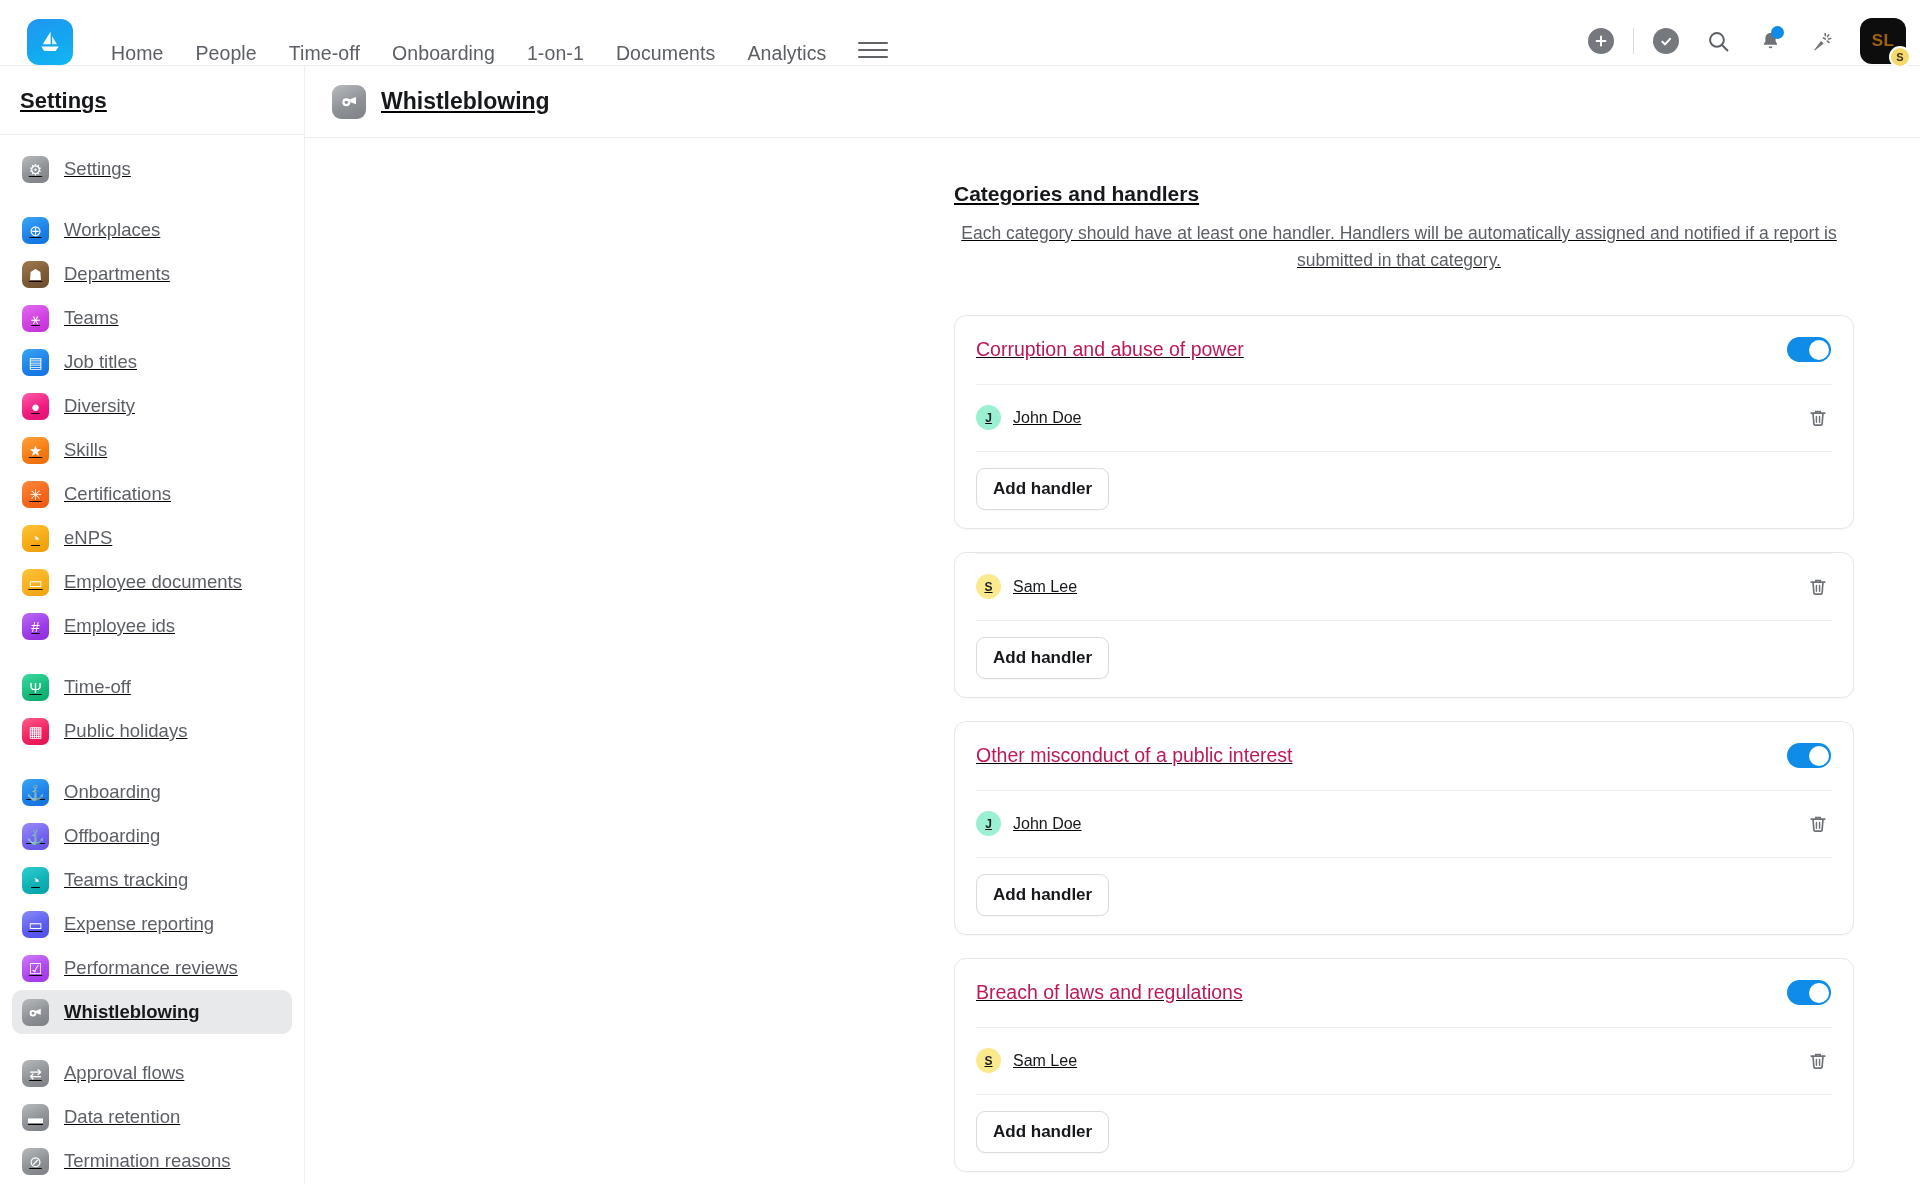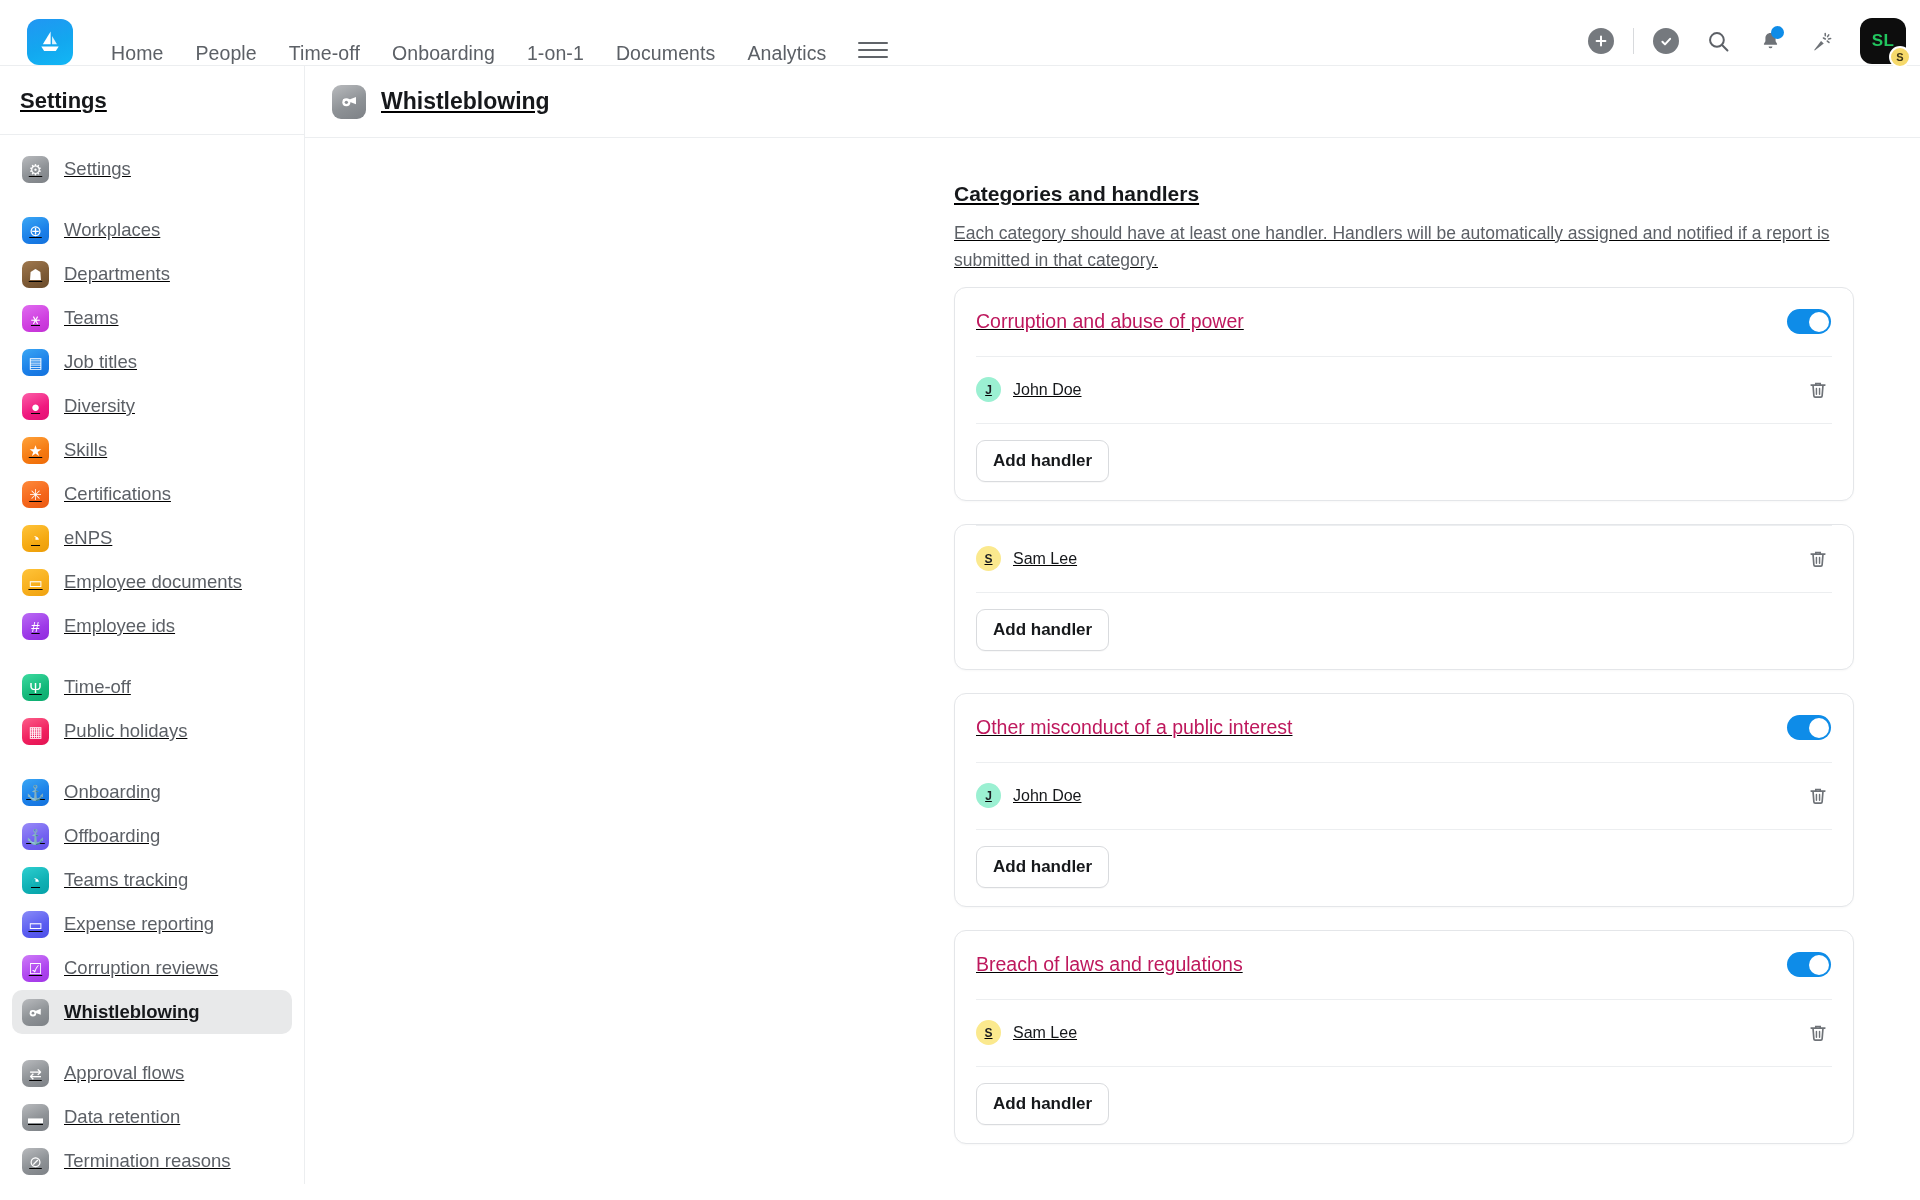--- a/index.html
+++ b/index.html
@@ -54,21 +54,21 @@
   .nr-divider { width:1px; height:26px; background:#d8dadd; margin: 0 6px; }
   .badge-dot {
     position: absolute; width: 13px; height: 13px; border-radius: 50%;
     background: #0e8ce8; top: 11px; right: 12px;
   }
   #avatar-wrap {
     width: 46px; height: 46px; margin-left: 12px; position: relative; cursor:pointer;
   }
   #avatar {
     width: 46px; height: 46px; border-radius: 12px; background: #0d0d0d;
-    color: #22c55e; font-size: 17px; font-weight: 700; letter-spacing: .5px;
+    color: #a16207; font-size: 17px; font-weight: 700; letter-spacing: .5px;
     display:flex; align-items:center; justify-content:center; overflow:hidden;
   }
   #avatar-badge {
     position:absolute; right: -5px; bottom: -4px;
     width: 22px; height: 22px; border-radius: 50%;
     background: #f6d96b; color: #3b3214; font-size: 11px; font-weight: 700;
     display:flex; align-items:center; justify-content:center;
     border: 2px solid #ffffff;
   }
 
@@ -114,21 +114,22 @@
   #main-head-title { font-size: 23px; font-weight: 700; color: #16181b; }
 
   #scroll-area { height: calc(100% - 72px); overflow: hidden; }
   #content {
     width: 900px; margin: 0 auto; padding-top: 44px;
     margin-left: 649px;
   }
   #sec-title { font-size: 21px; font-weight: 700; color: #16181b; margin-bottom: 14px; }
   #sec-desc {
     font-size: 17.5px; color: #5c6066; line-height: 1.56; width: 890px;
-    margin-bottom: 12px;
+    margin-bottom: 40px;
+    text-align: center;
   }
 
   .card {
     border: 1px solid #e4e6e9; border-radius: 12px; background:#fff;
     margin-bottom: 23px; box-shadow: 0 1px 2px rgba(17,20,24,.03);
   }
   .card-head {
     height: 68px; display:flex; align-items:center; justify-content: space-between;
     padding: 0 22px 0 21px;
   }
@@ -300,21 +301,21 @@
         <div class="side-item">
           <div class="side-ico" style="background: linear-gradient(155deg, rgb(46, 207, 208) 0%, rgb(15, 176, 180) 60%, rgb(6, 162, 168) 100%);">◔</div>
           <div class="side-label">Teams tracking</div>
         </div>
         <div class="side-item">
           <div class="side-ico" style="background: linear-gradient(155deg, rgb(138, 140, 248) 0%, rgb(90, 92, 240) 60%, rgb(77, 79, 232) 100%);">▭</div>
           <div class="side-label">Expense reporting</div>
         </div>
         <div class="side-item">
           <div class="side-ico" style="background: linear-gradient(155deg, rgb(207, 124, 248) 0%, rgb(174, 69, 239) 60%, rgb(161, 54, 230) 100%);">☑</div>
-          <div class="side-label">Corruption reviews</div>
+          <div class="side-label">Performance reviews</div>
         </div>
         <div class="side-item active">
           <div class="side-ico" style="background: linear-gradient(155deg, rgb(185, 187, 190) 0%, rgb(142, 146, 150) 55%, rgb(125, 129, 134) 100%);">
             <svg width="17" height="17" viewBox="0 0 24 24">
               <path d="M4.6 9.4h8.1l6.7-2.6v8.2l-6.7-2.4H4.6z" fill="#ffffff"></path>
               <circle cx="8.4" cy="12.9" r="4.6" fill="#ffffff"></circle>
               <circle cx="8.4" cy="12.9" r="1.9" fill="#8e9296"></circle>
             </svg>
           </div>
           <div class="side-label">Whistleblowing</div>

